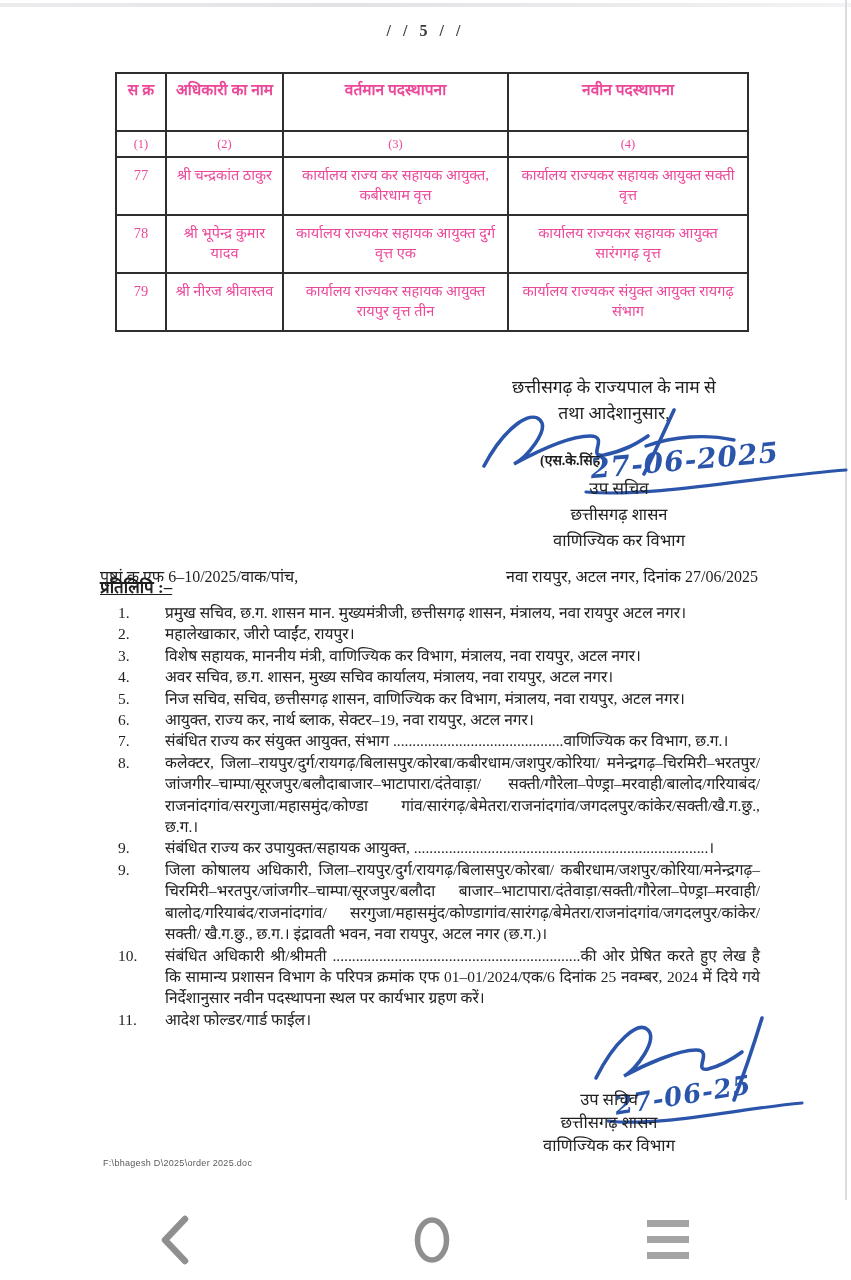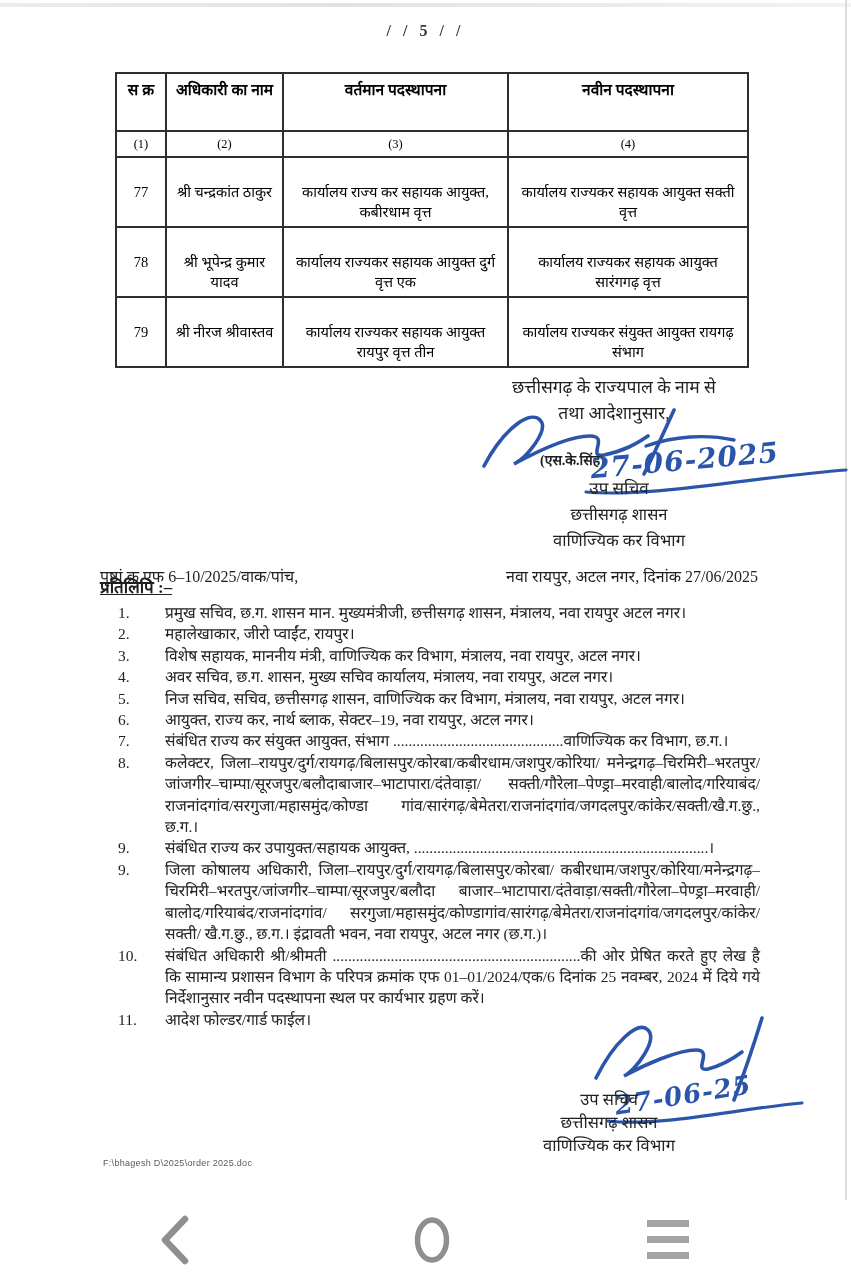--- a/index.html
+++ b/index.html
@@ -11,29 +11,29 @@
     background:linear-gradient(90deg,#ececef 0%,#e2e2e6 40%,#f3f3f5 100%); }
   .scan-right-edge { position:absolute; top:0; left:845px; width:2px; height:1202px; background:#dcdce0; }
 
   .page-number { position:absolute; top:22px; left:0; width:851px; text-align:center;
     font-size:16px; letter-spacing:4px; color:#3a3a3a; font-weight:bold; }
 
   
   table.order-table { position:absolute; top:72px; left:115px; width:632px;
     border-collapse:collapse; table-layout:fixed; }
   .order-table th, .order-table td { border:2px solid #2e2e2e; text-align:center;
-    vertical-align:top; padding:4px 6px; font-size:14.5px; line-height:20px; color:#000000; }
+    vertical-align:top; padding:4px 6px; font-size:14.5px; line-height:20px; color:#ec4899; }
   .order-table th { font-size:15.5px; font-weight:bold; padding-top:6px; }
   .order-table .c1 { width:50px; }
   .order-table .c2 { width:117px;margin-left:20px; }
   .order-table .c3 { width:225px; }
   .order-table .c4 { width:240px; }
   .order-table tr.hdr th { height:58px; }
   .order-table tr.idx td { font-size:12.5px; padding:2px; height:26px; }
-  .order-table tr.data td { height:58px; padding-top:24px; }
+  .order-table tr.data td { height:58px; padding-top:7px; }
 
   .para2 { position:absolute; top:328px; left:100px; width:660px; font-size:17.5px;
     line-height:27px; color:#1f1f1f; text-align:justify; }
   .p2-label { font-weight:bold; }
   .p2-gap { display:inline-block; width:30px; }
 
   .by-order { position:absolute; top:374px; left:468px; width:292px; text-align:center;
     font-size:17.5px; line-height:26px; color:#1f1f1f; }
 
   .sig-ink { stroke:#2b55ab; fill:none; stroke-linecap:round; }

